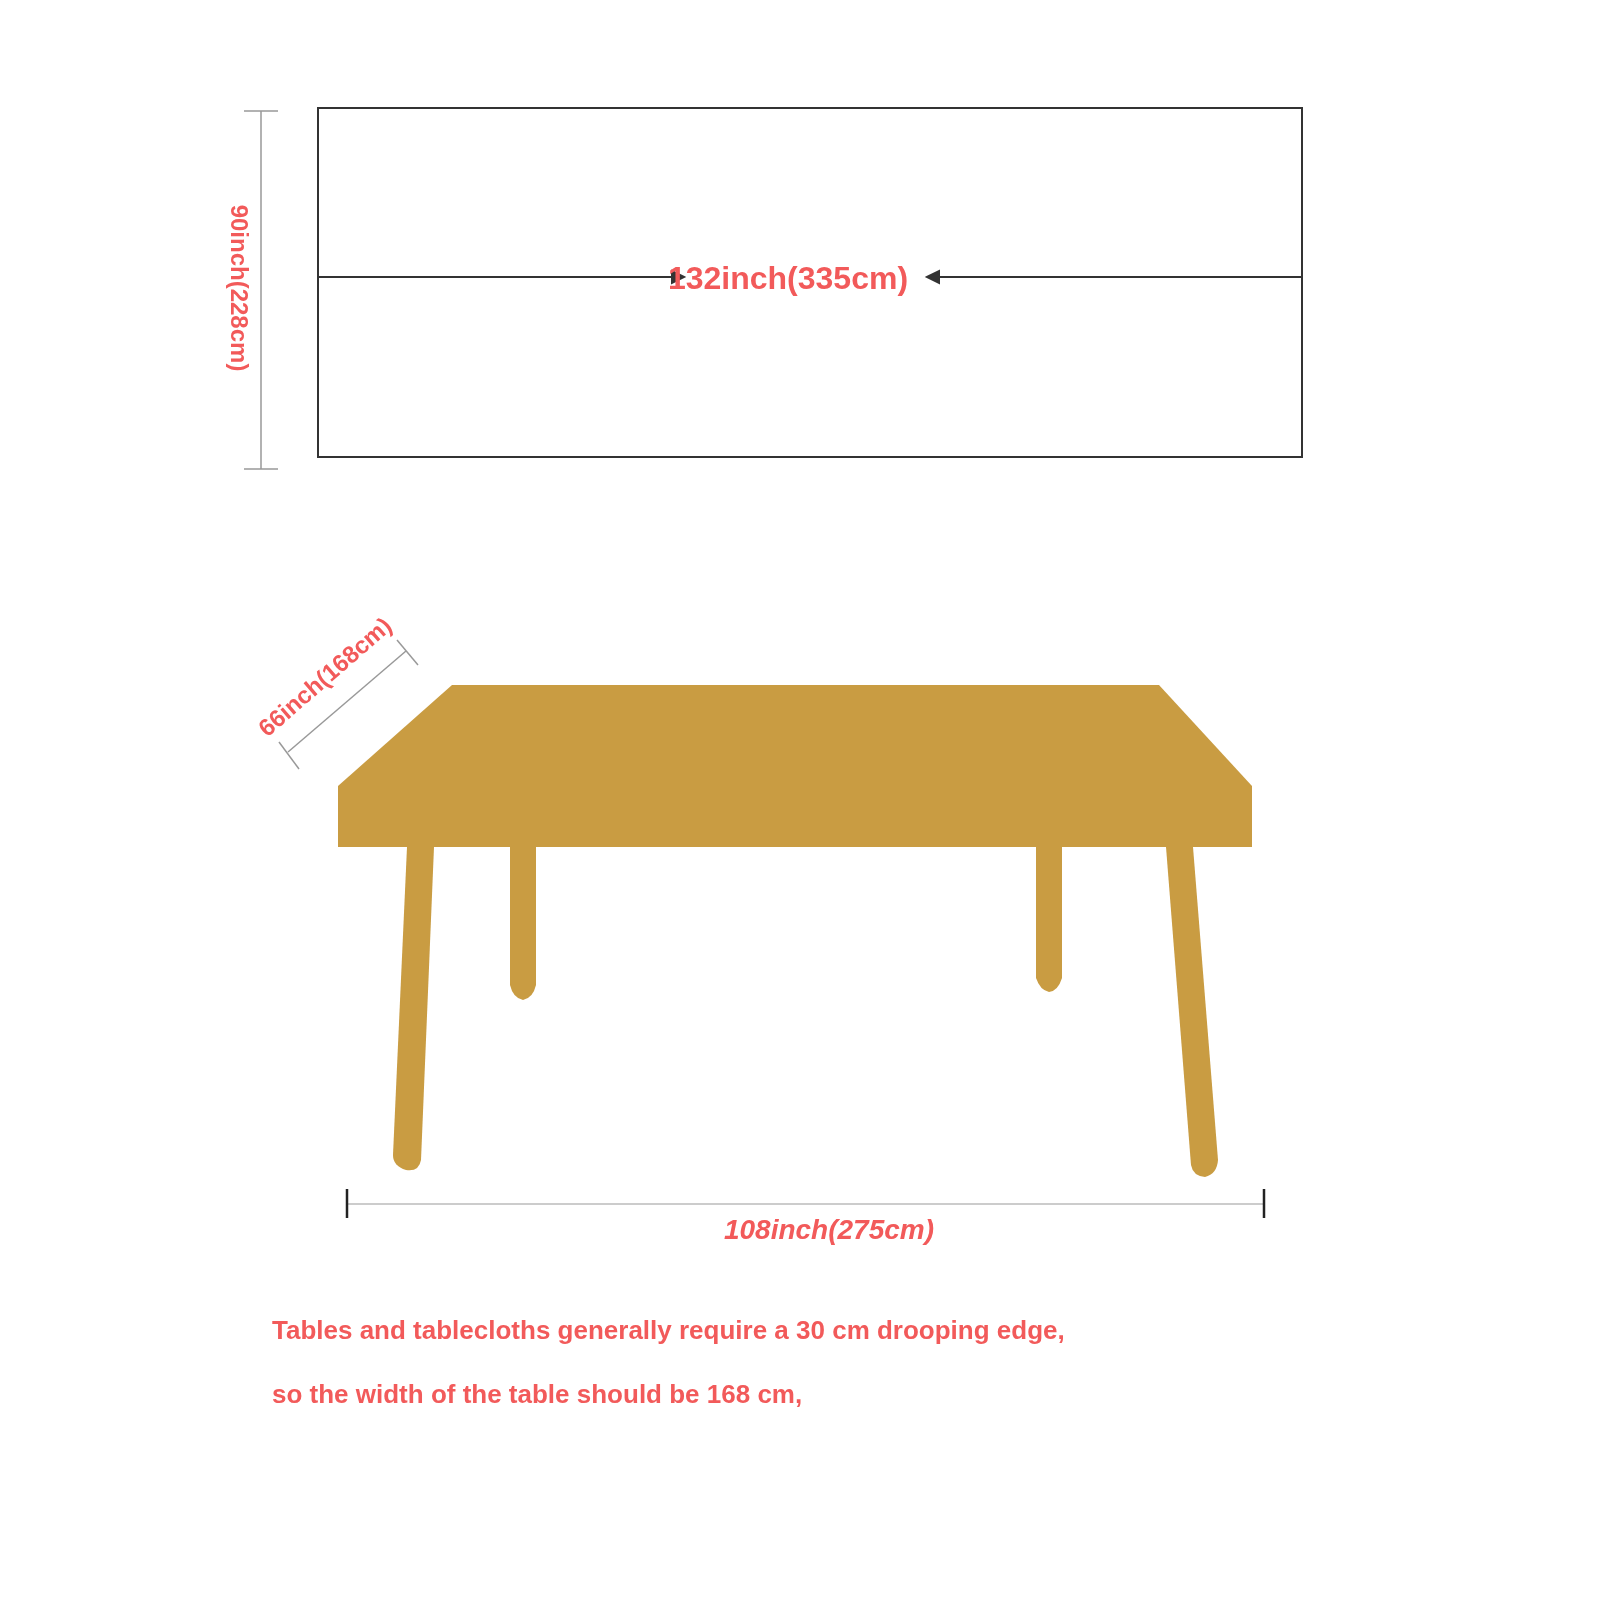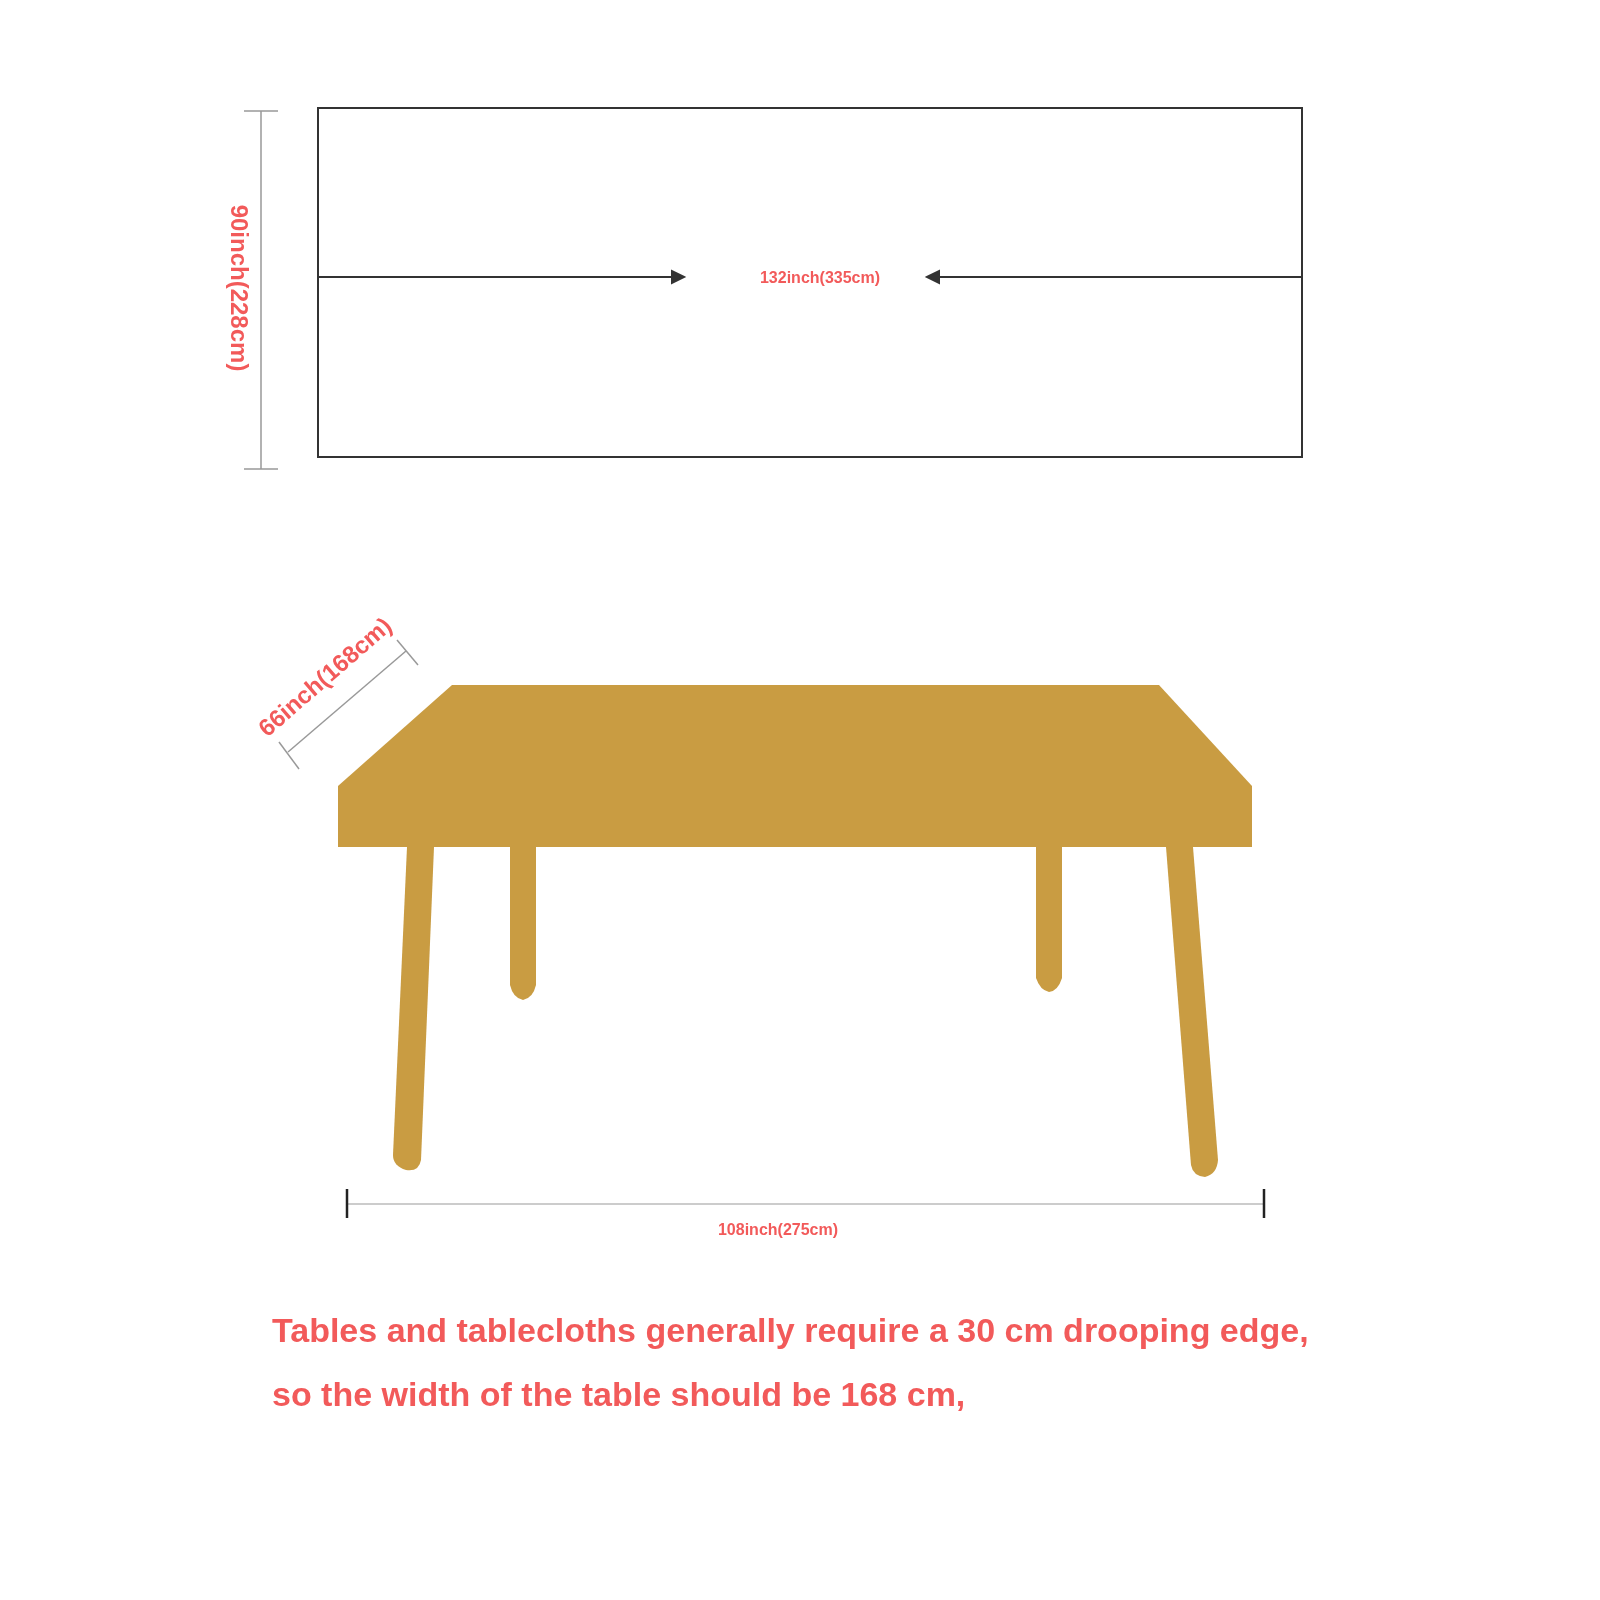--- a/index.html
+++ b/index.html
@@ -2,24 +2,24 @@
 <html><head>
   <meta charset="utf-8">
   <style>
     html, body { margin: 0; padding: 0; background: #ffffff; }
     body { width: 1600px; height: 1600px; position: relative; overflow: hidden;
            font-family: "Liberation Sans", "DejaVu Sans", sans-serif; }
     .abs { position: absolute; }
     .label { color: #f25a5a; font-weight: bold; white-space: nowrap; }
     .cloth { left: 317px; top: 107px; width: 986px; height: 351px; border: 2px solid #333; box-sizing: border-box; }
     .vlabel { left: 239px; top: 288px; font-size: 24px; transform: translate(-50%,-50%) rotate(90deg); }
-    .hlabel { left: 820px; top: 278px; font-size: 16px; transform: translate(-50%,-50%); }
-    .bottom-label { left: 778px; top: 1230px; font-size: 16px; transform: translate(-50%,-50%); }
+    .hlabel { left: 788px; top: 278px; font-size: 32px; transform: translate(-50%,-50%); }
+    .bottom-label { left: 829px; top: 1230px; font-size: 28px; transform: translate(-50%,-50%); font-style: italic; }
     .diag-label { left: 325px; top: 677px; font-size: 24px; transform: translate(-50%,-50%) rotate(-41deg); }
-    .notes { left: 272px; top: 1298px; font-size: 34px; line-height: 64px; }
+    .notes { left: 272px; top: 1298px; font-size: 26px; line-height: 64px; }
     .notes div { white-space: nowrap; }
     svg { position: absolute; left: 0; top: 0; }
   </style>
 </head>
 <body>
 
 <svg width="1600" height="1600" viewBox="0 0 1600 1600">
 
   <g stroke="#999" stroke-width="1.5">
     <line x1="261" y1="111" x2="261" y2="469"></line>

